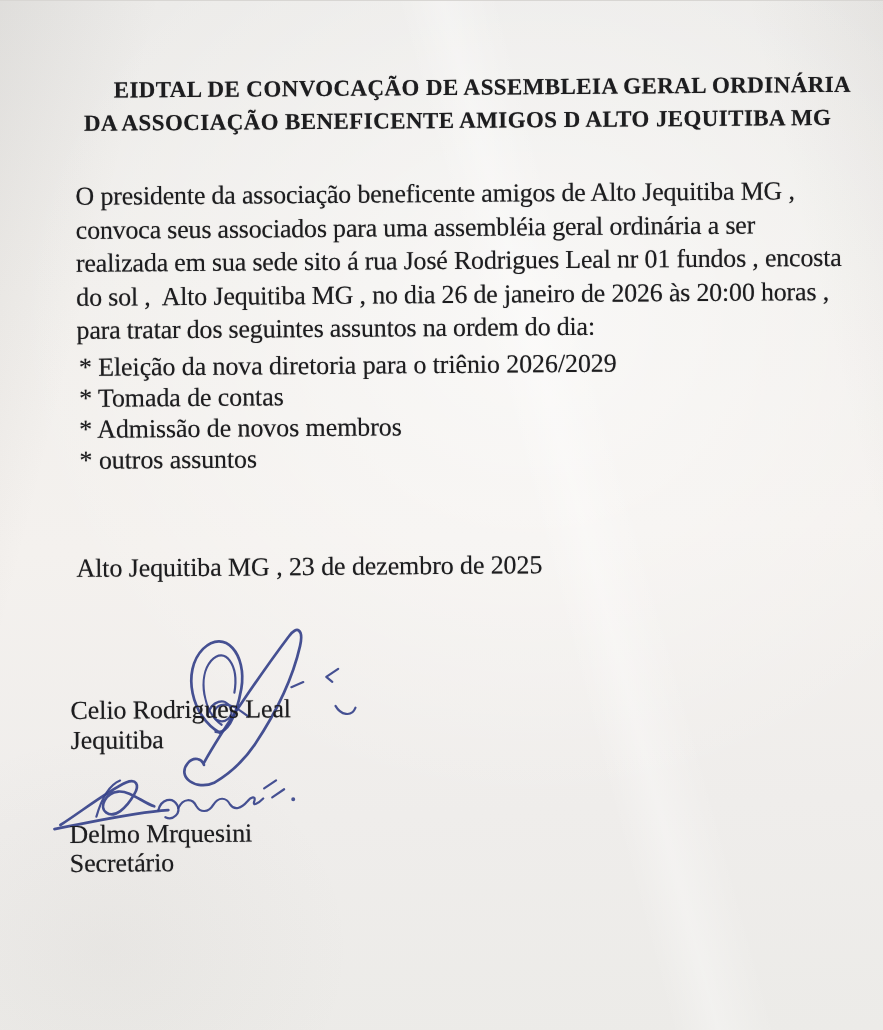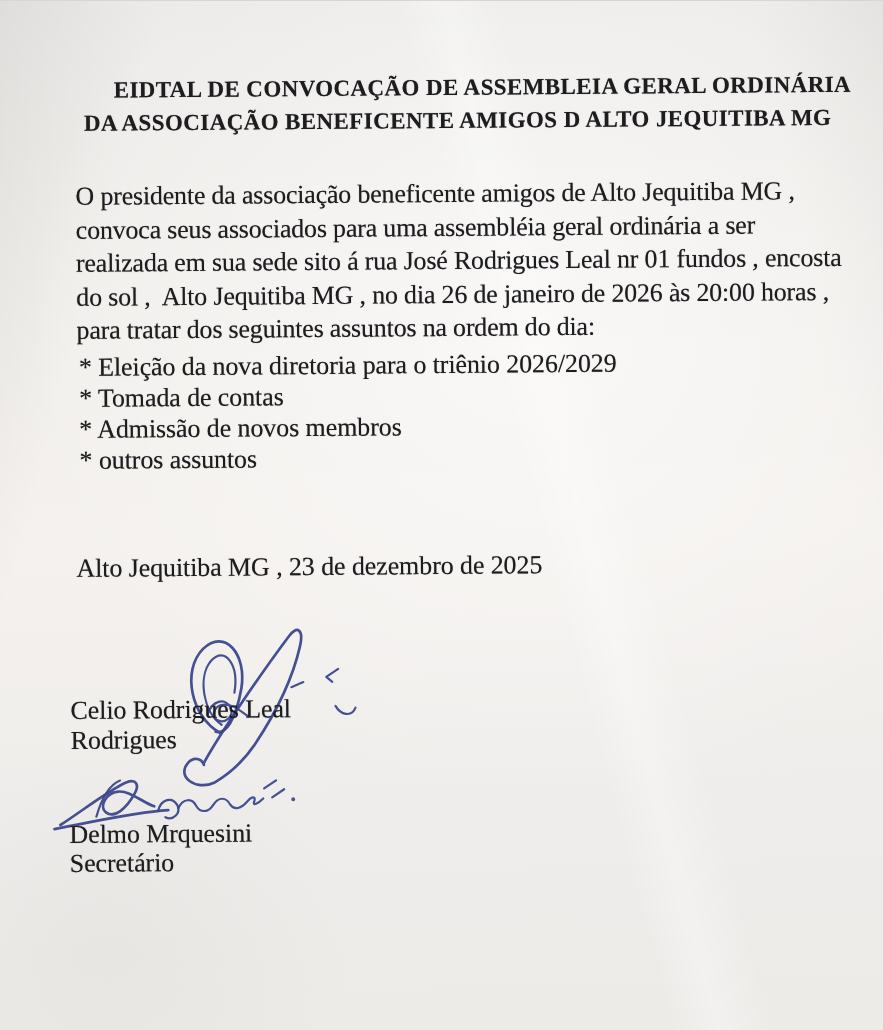--- a/index.html
+++ b/index.html
@@ -106,21 +106,21 @@
     <svg class="sig-svg sig-president" width="230" height="180" viewBox="0 0 230 180" xmlns="http://www.w3.org/2000/svg">
       <path d="M 68 120 C 40 104, 30 58, 52 36 C 74 15, 96 42, 90 76 C 84 108, 74 122, 64 119"></path>
       <path class="thin" d="M 70 112 C 52 100, 46 64, 60 48 C 74 33, 88 52, 83 80"></path>
       <path class="thin" d="M 56 102 C 60 88, 74 84, 79 95 C 83 104, 73 112, 65 107 C 59 103, 63 92, 73 92 C 84 92, 90 100, 97 104"></path>
       <path d="M 52 150 C 70 118, 112 58, 138 24 C 146 13, 153 17, 149 34 C 141 68, 122 104, 103 132 C 92 148, 76 162, 62 170 C 44 178, 24 164, 36 150 C 42 143, 50 146, 52 152"></path>
       <path class="thin" d="M 140 75 L 152 70"></path>
       <path class="thin" d="M 187 57 L 175 65 L 181 70"></path>
       <path class="thin" d="M 184 94 C 189 103, 200 106, 204 96"></path>
     </svg>
     <div class="sig-name name-president">Celio Rodrigues Leal</div>
-    <div class="sig-role role-president">Rodrigues</div>
+    <div class="sig-role role-president">Jequitiba</div>
 
     <svg class="sig-svg sig-secretary" width="300" height="90" viewBox="0 0 300 90" xmlns="http://www.w3.org/2000/svg">
       <path d="M 30 66 C 52 52, 78 32, 96 24 C 106 20, 110 26, 104 36 C 96 50, 84 60, 76 54 C 68 48, 76 34, 88 33 C 100 32, 112 44, 124 48"></path>
       <path class="thin" d="M 66 58 C 72 38, 80 26, 90 22"></path>
       <path d="M 24 70 C 60 64, 100 54, 138 52"></path>
       <path class="thin" d="M 128 52 C 131 41, 142 38, 147 47 C 151 55, 143 63, 135 59"></path>
       <path class="thin" d="M 148 50 C 153 40, 162 40, 166 48 C 170 55, 178 55, 183 47 C 188 39, 196 39, 200 47 C 204 53, 211 51, 217 44 C 221 39, 226 38, 224 44 C 222 49, 228 46, 233 41"></path>
       <path class="thin" d="M 246 23 L 234 31"></path>
       <path class="thin" d="M 254 32 L 242 40"></path>
       <circle class="dot" cx="263" cy="42" r="2"></circle>

